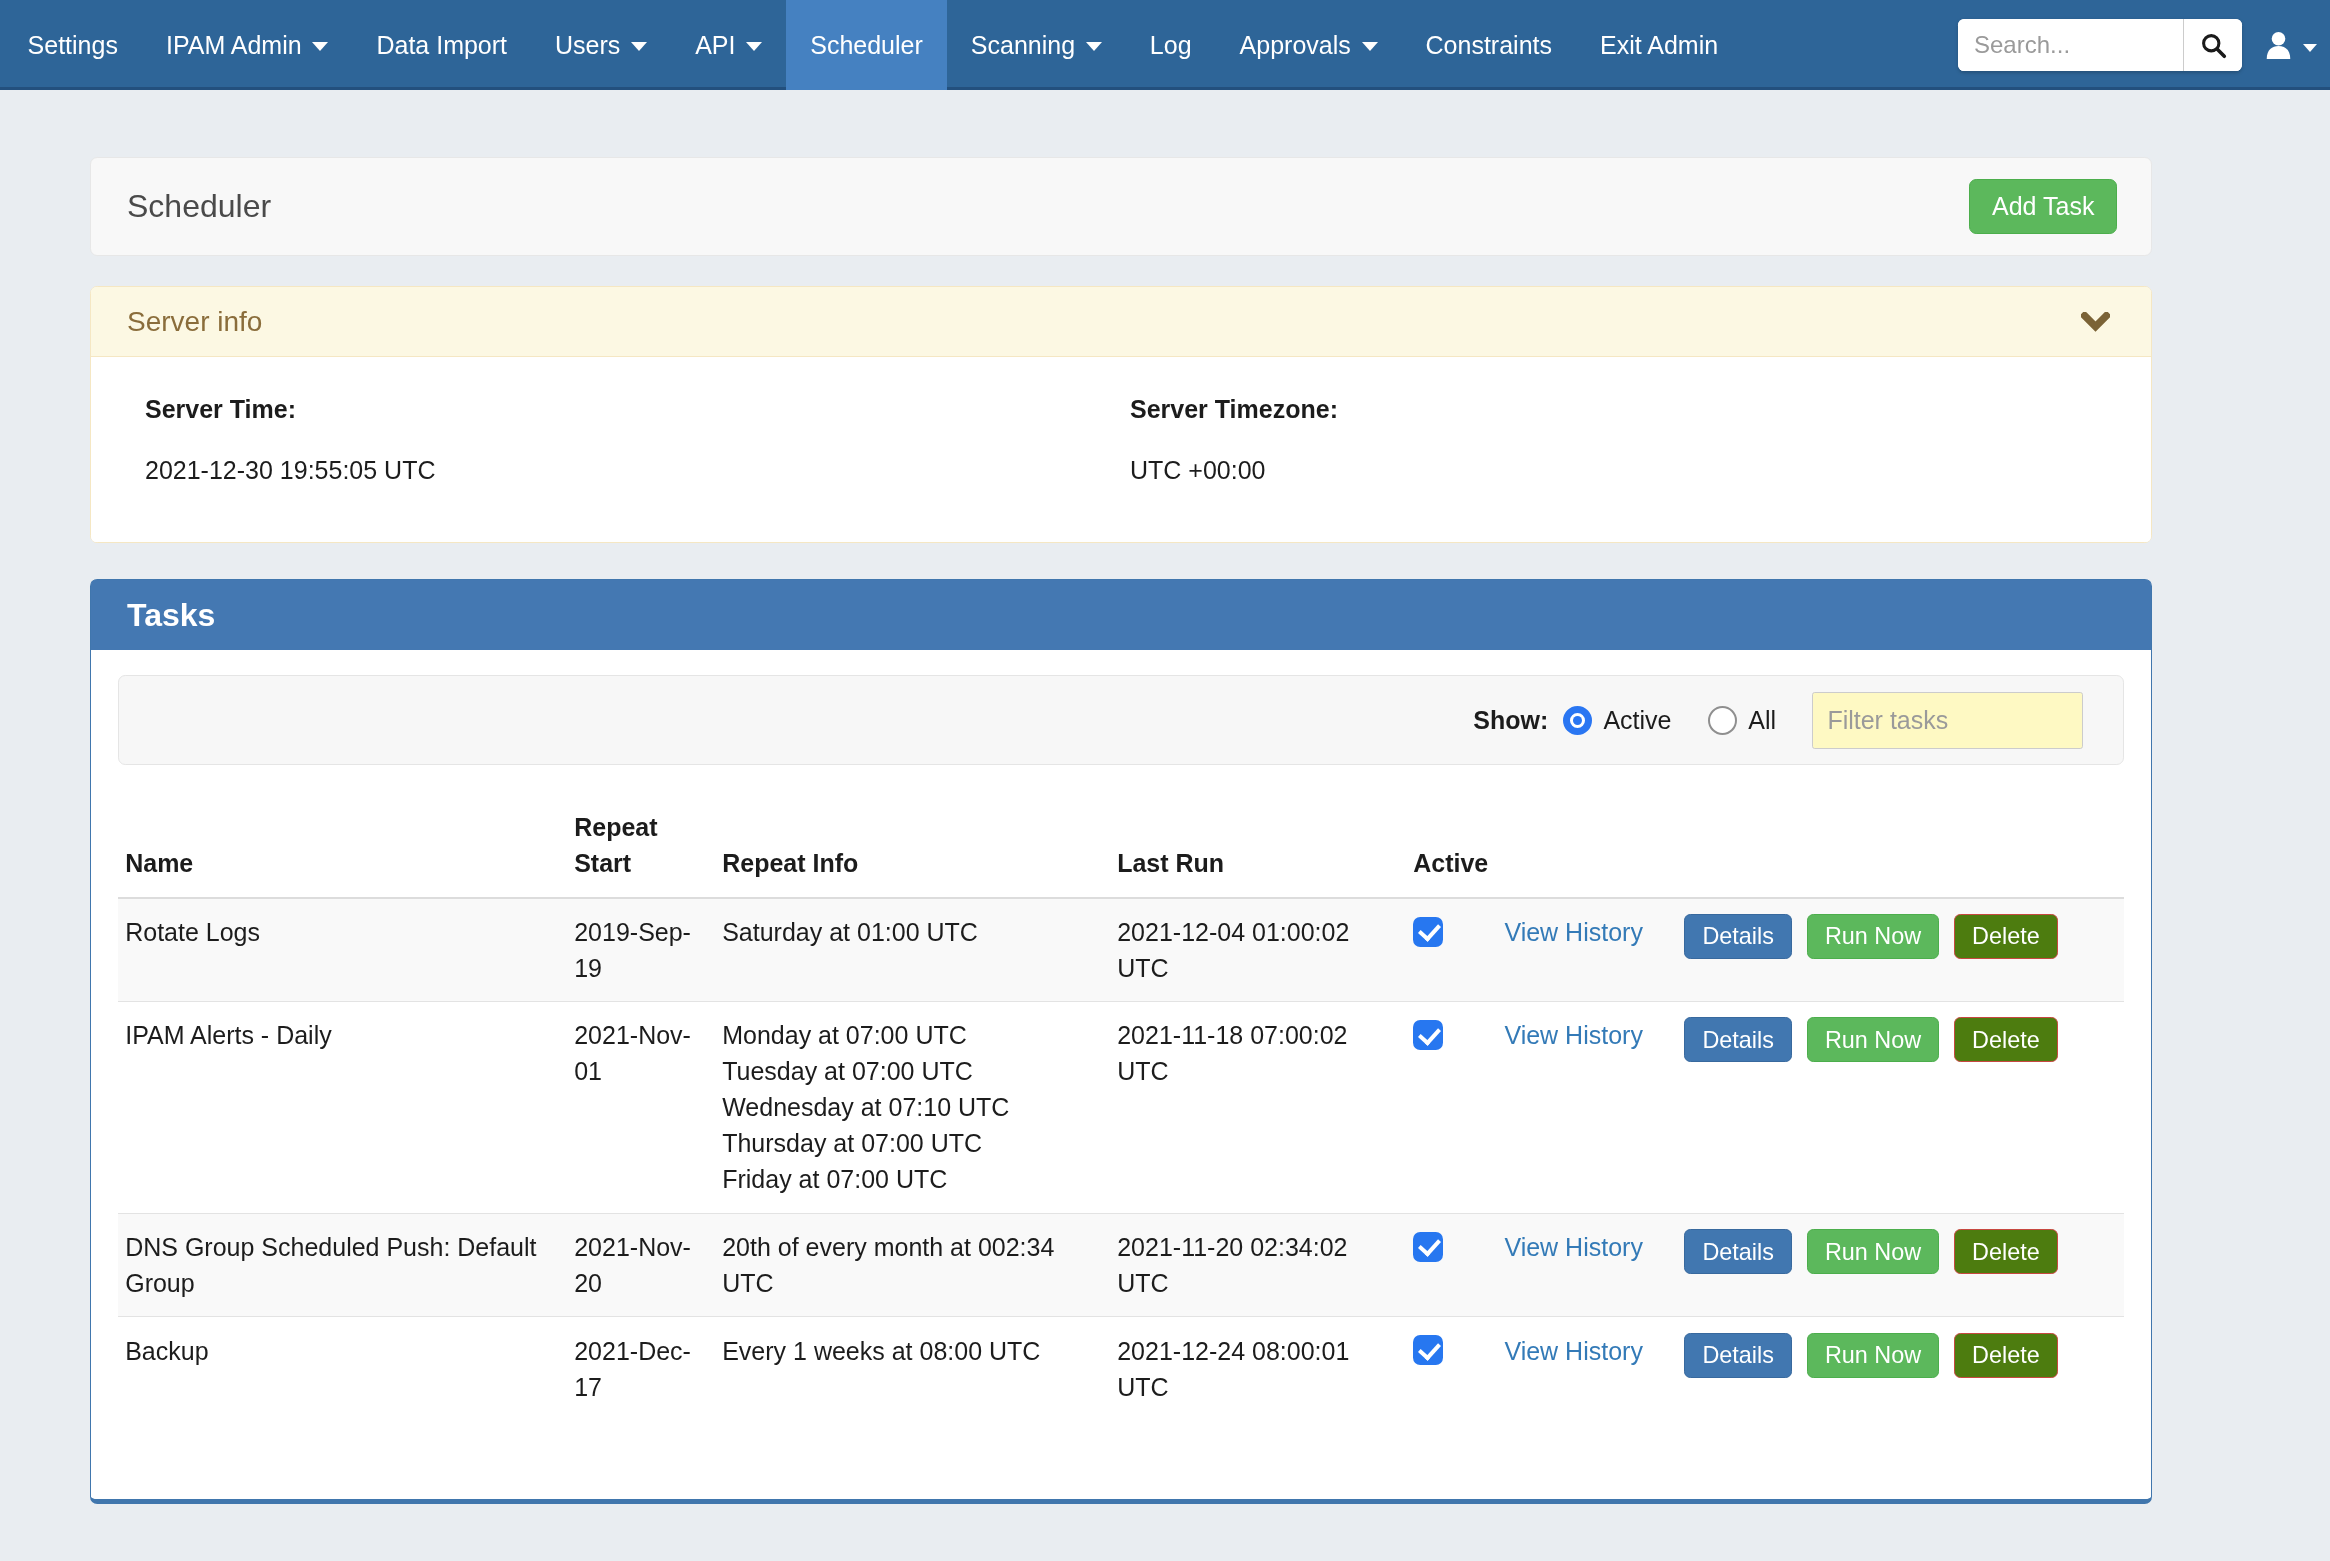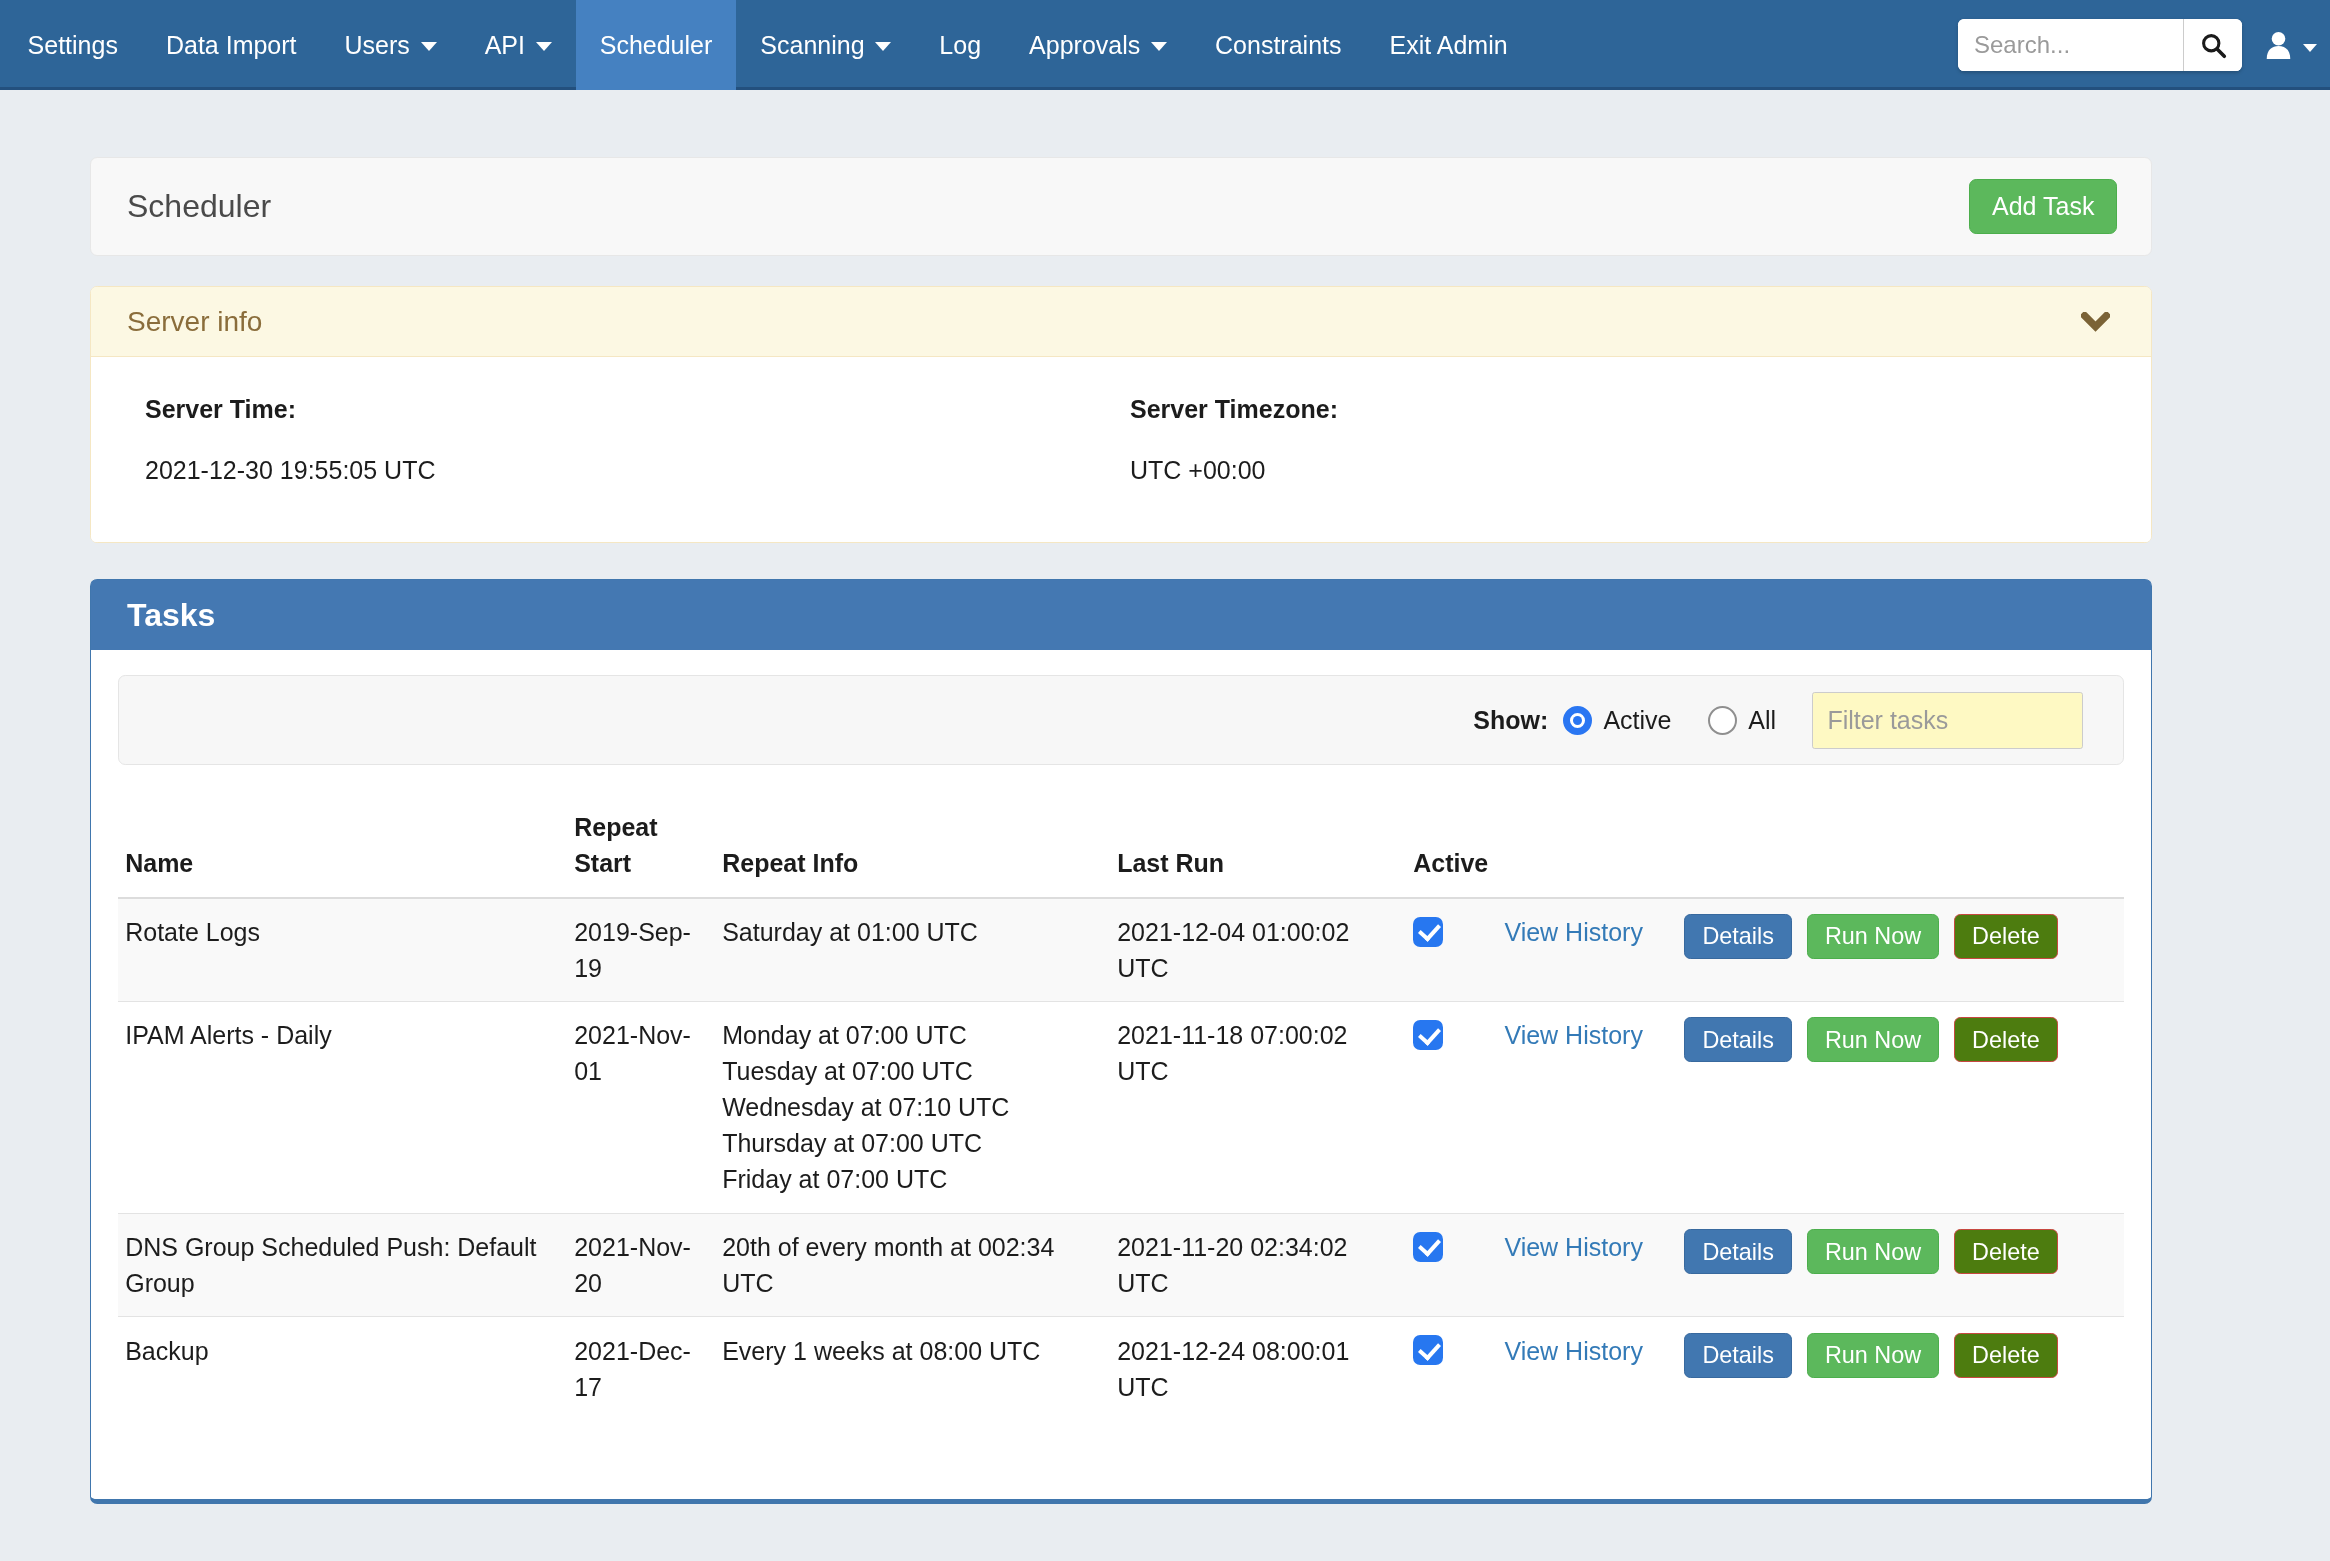--- a/index.html
+++ b/index.html
@@ -149,20 +149,24 @@
 </head>
 <body>
 
 <div class="navbar">
   <ul class="nav-items">
   <li class="nav-item">
     <span>Settings</span>
 
   </li>
 
+  <li class="nav-item">
+    <span>IPAM Admin</span>
+    <span class="caret"></span>
+  </li>
 
   <li class="nav-item">
     <span>Data Import</span>
 
   </li>
 
   <li class="nav-item">
     <span>Users</span>
     <span class="caret"></span>
   </li>

